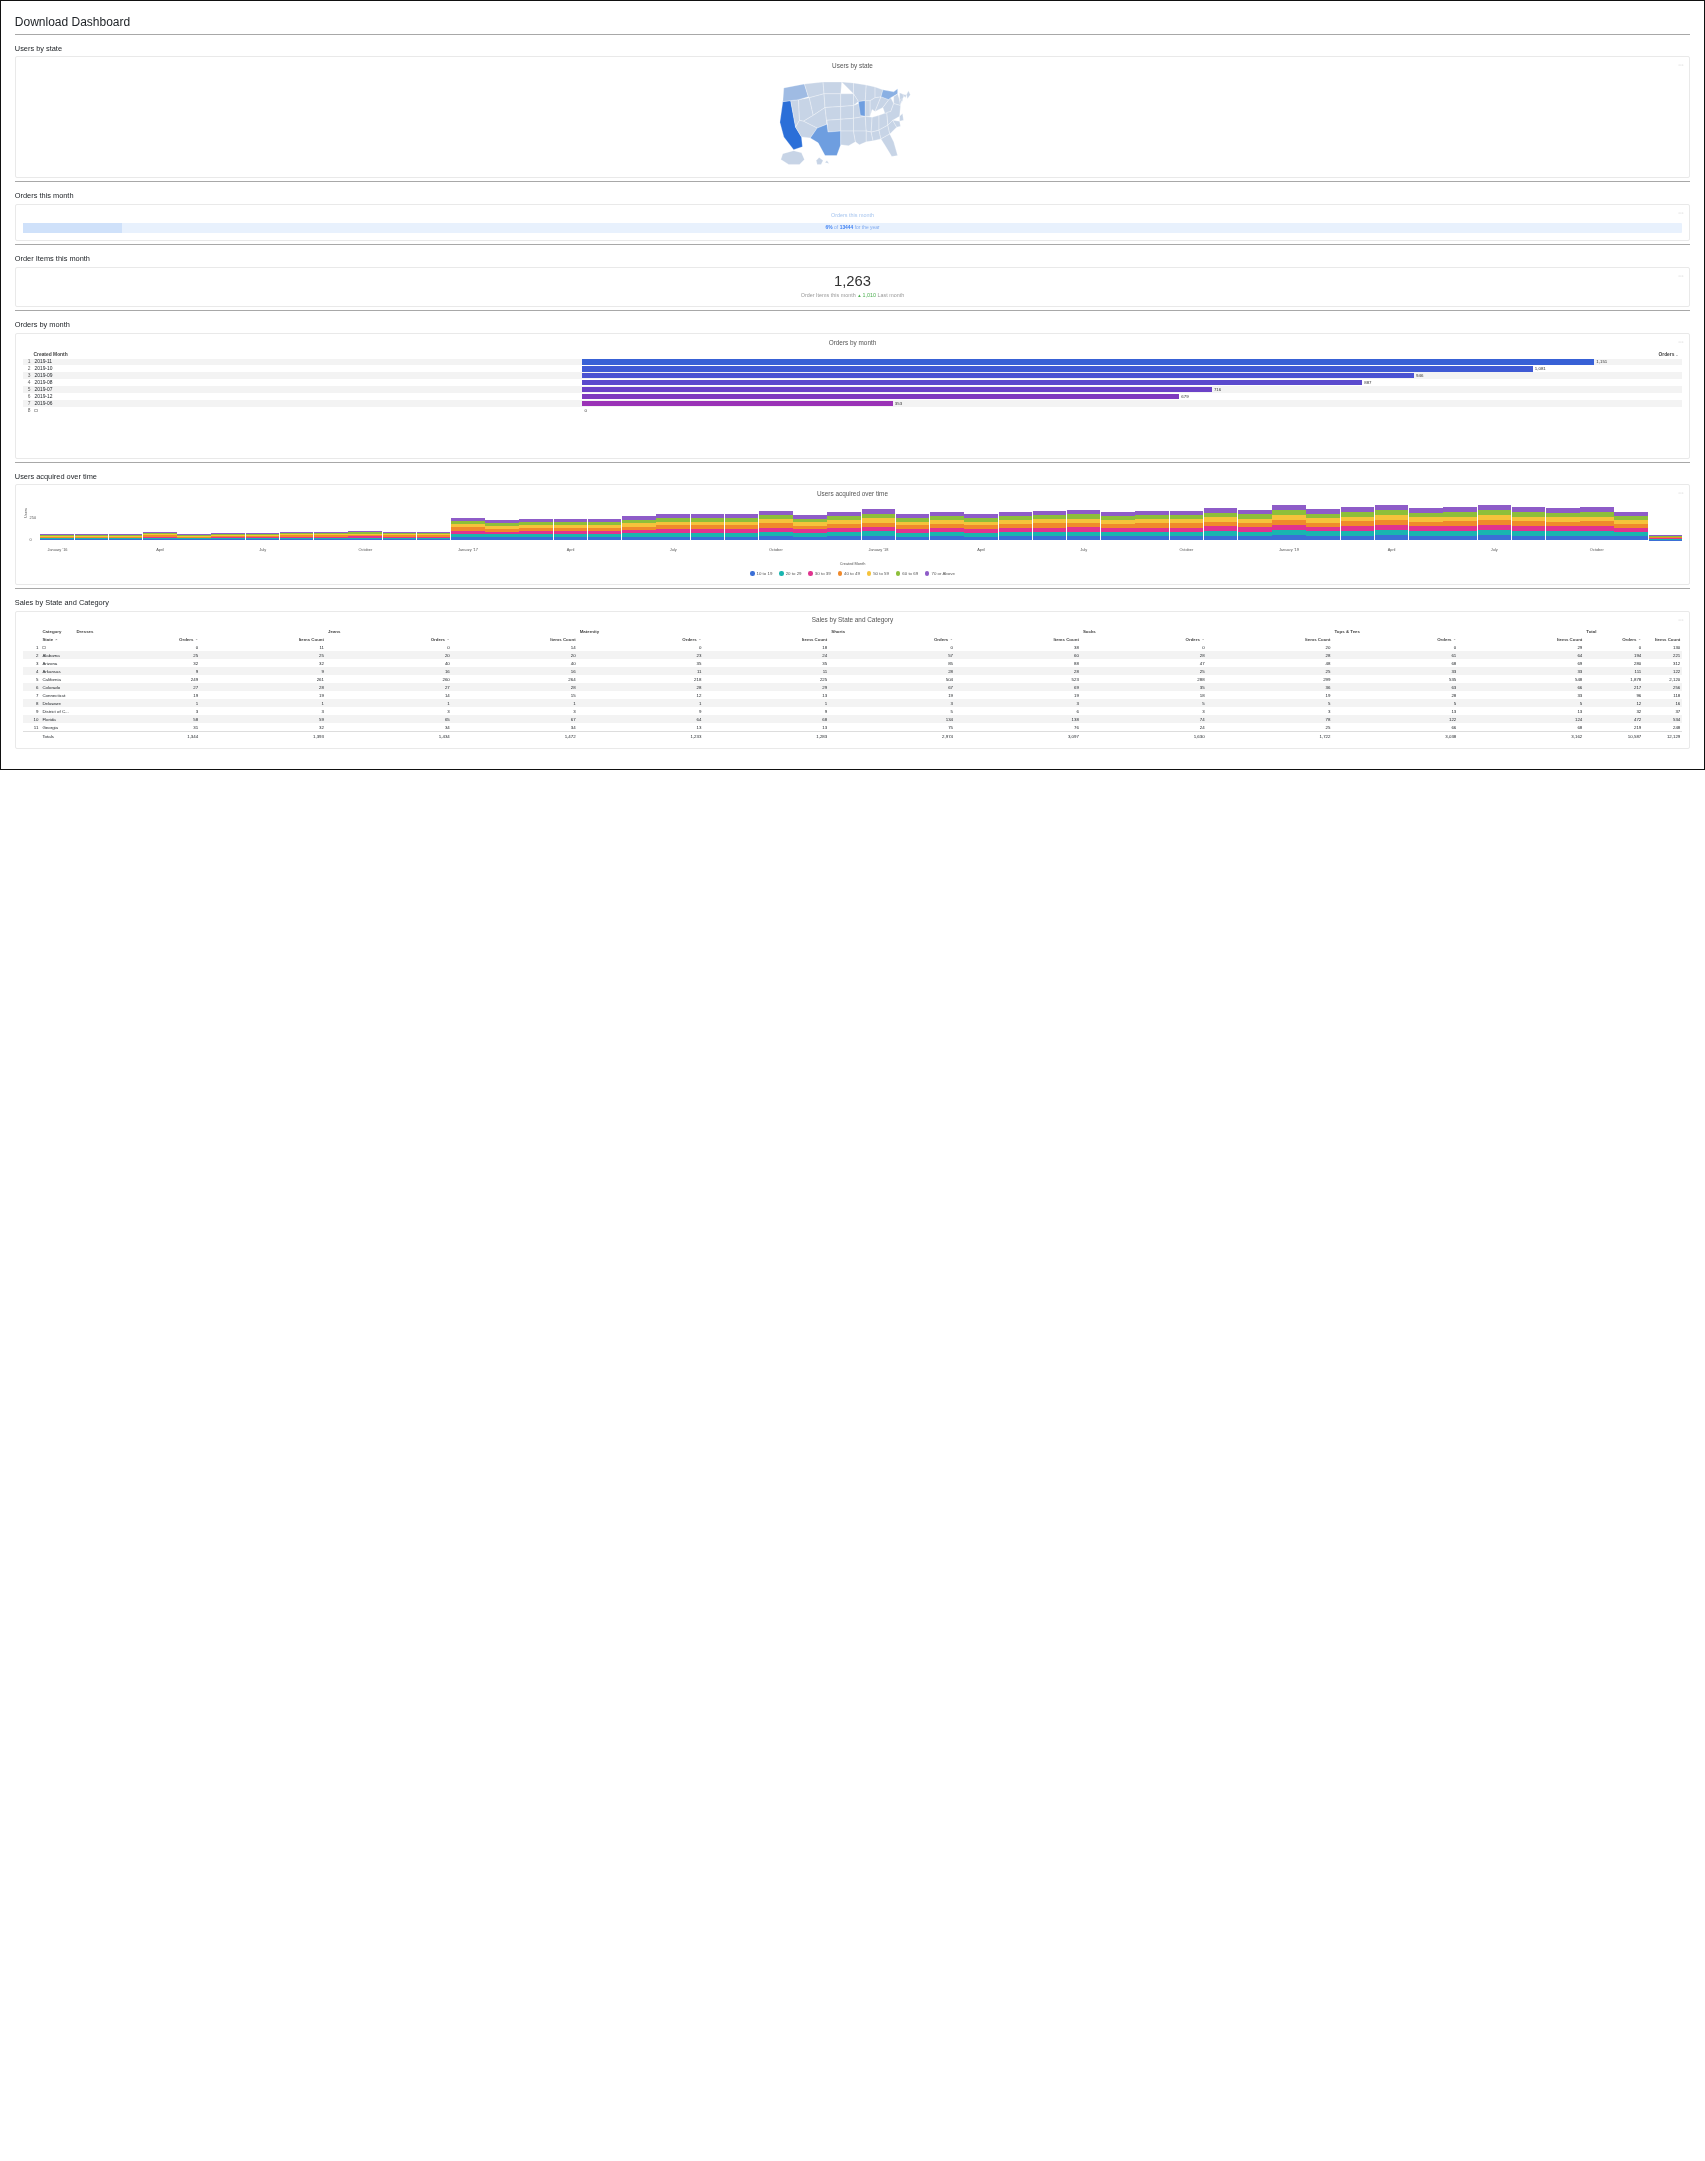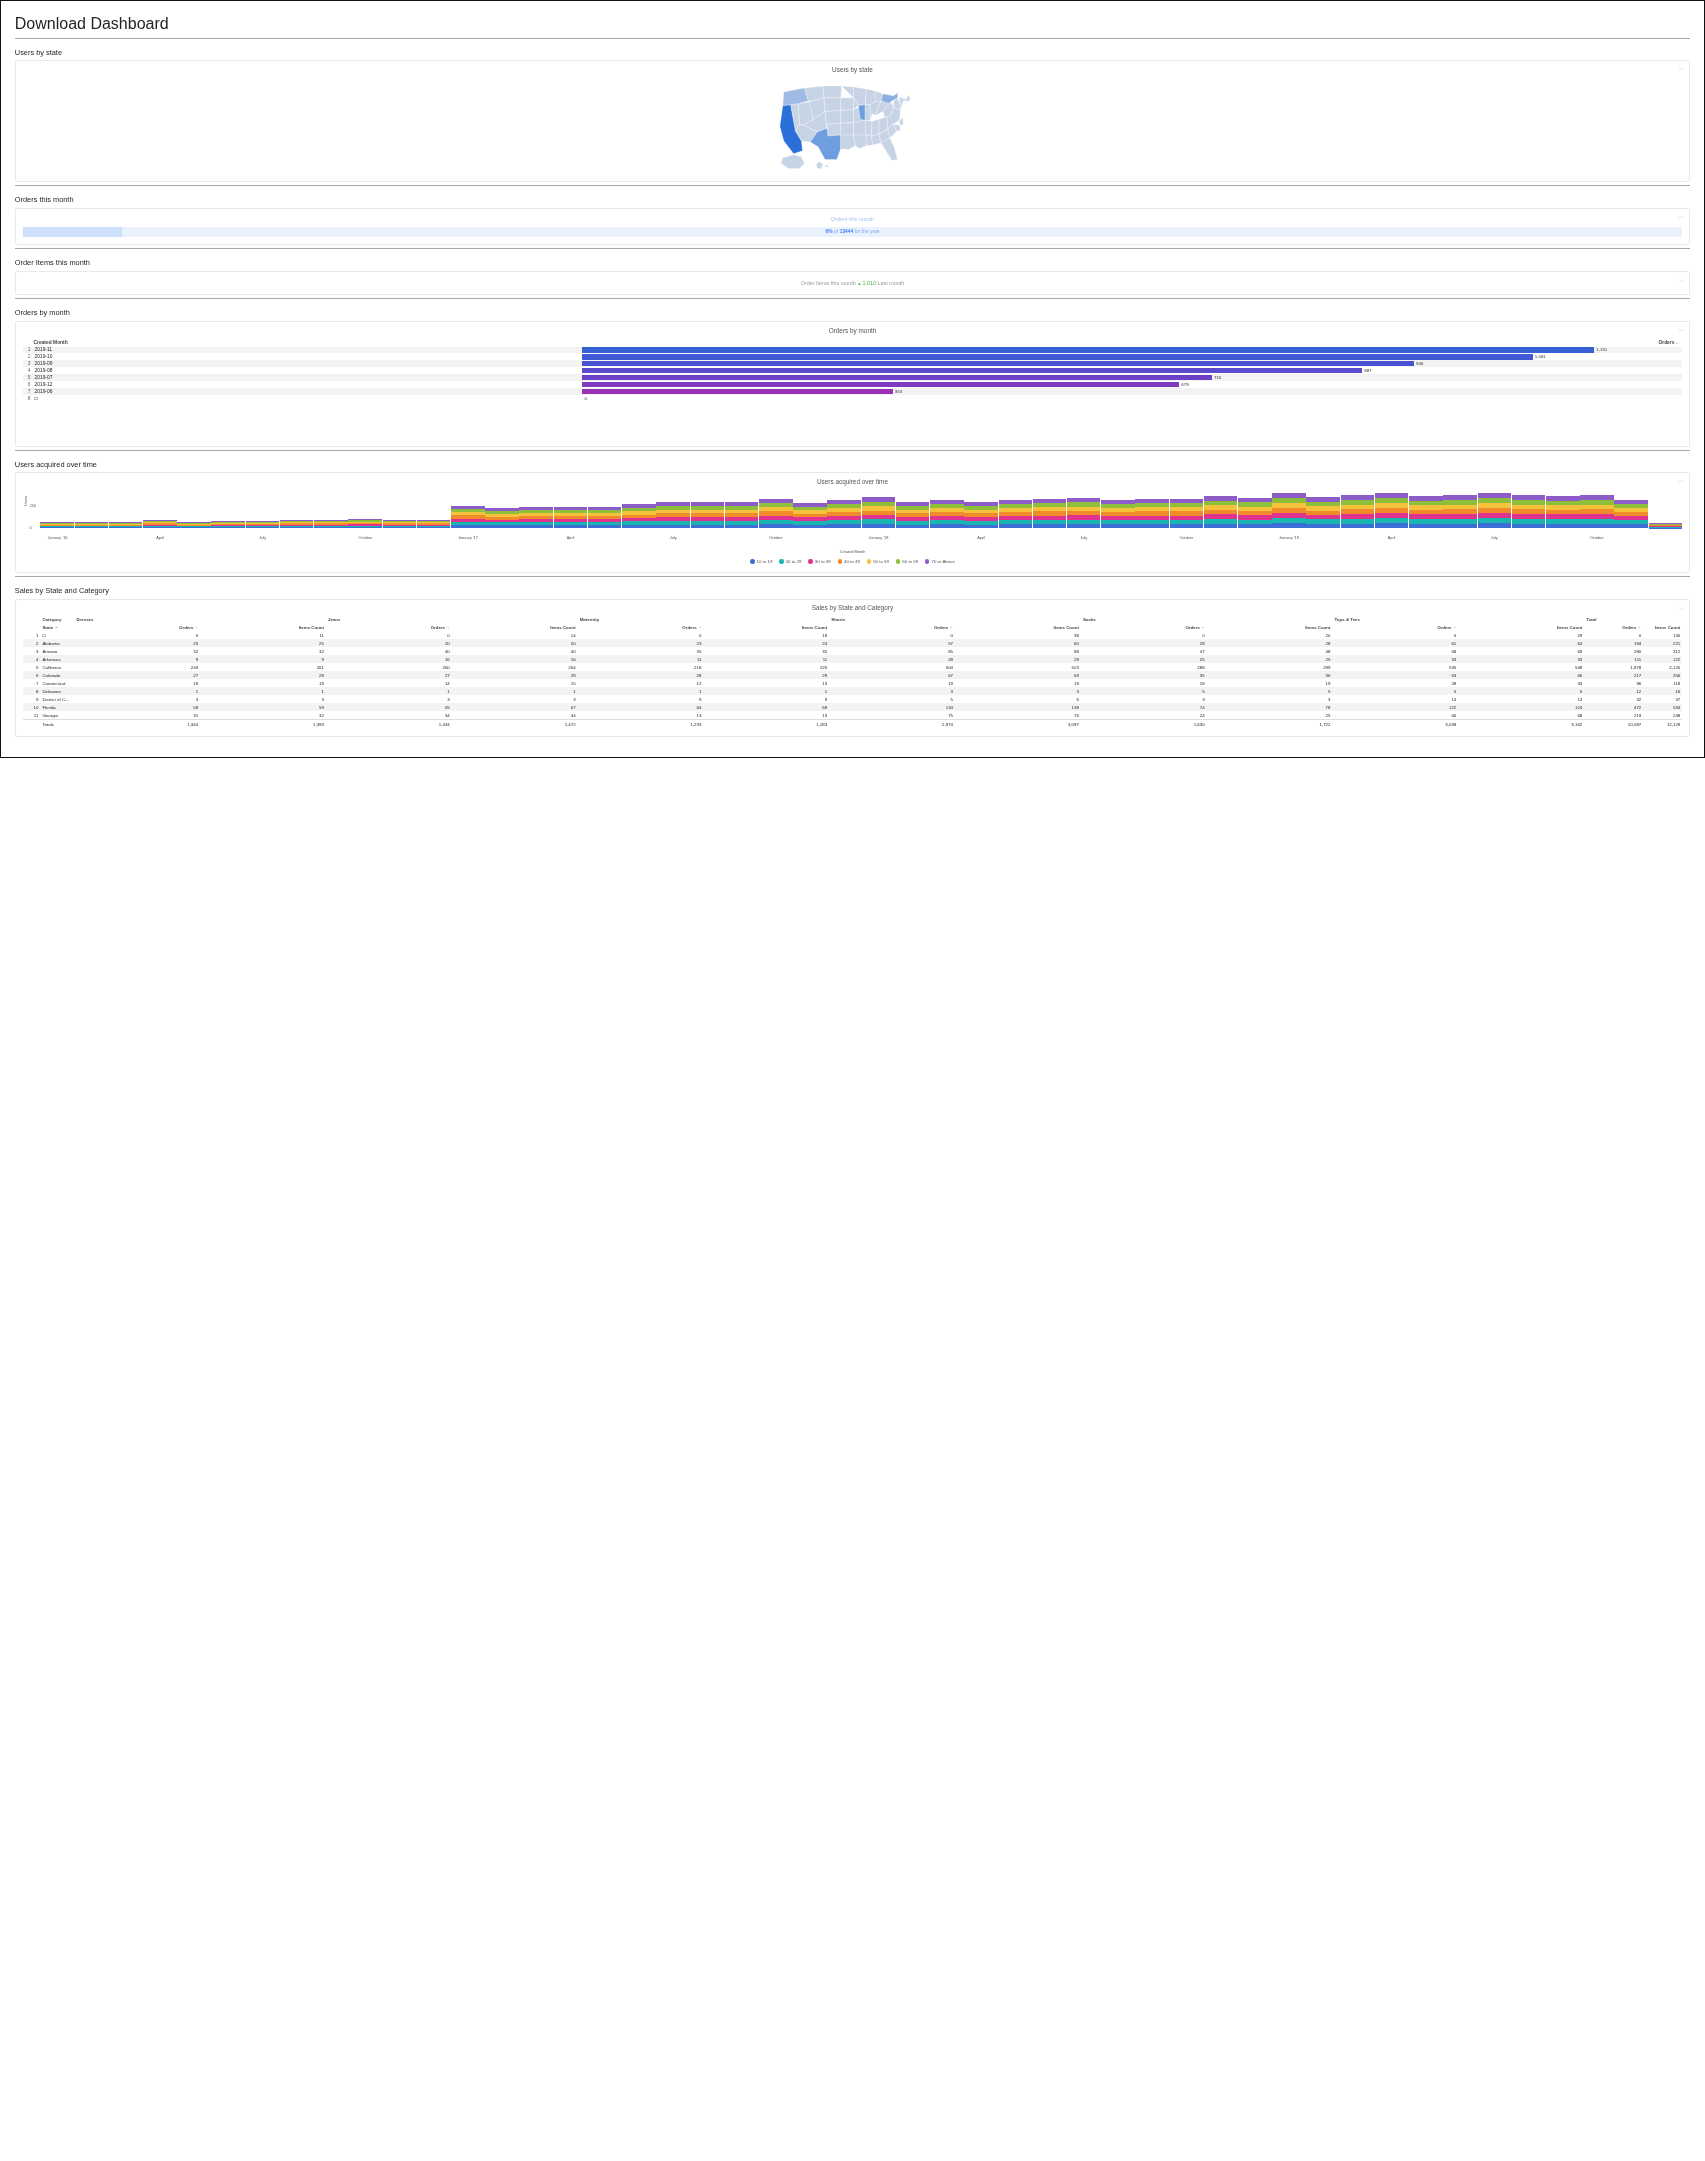--- a/index.html
+++ b/index.html
@@ -1,17 +1,17 @@
 <!DOCTYPE html>
 <html style="font-size:7.9px"><head>
 <meta charset="utf-8">
 <style>
   * { box-sizing: border-box; margin: 0; padding: 0; }
   body { font-family: -apple-system, "Helvetica Neue", Arial, sans-serif; background: #fff; color: #212529; padding: 13.8px 13.8px 19.7px 13.8px; border: 1.5px solid #111; }
-  .page-title { font-size: 16px; font-weight: 500; margin-bottom: 4.9px; }
+  .page-title { font-size: 12px; font-weight: 500; margin-bottom: 4.9px; }
   .hr { border: none; border-top: 0.5px solid #a8a8a8; margin: 3px 0 7.9px 0; }
   .section-title { font-size: 7.4px; font-weight: 400; margin: 8.9px 0 3.9px 0; }
   .tile { border: 0.5px solid #e9e9e9; border-radius: 2px; padding: 4.9px 6.9px 7.9px 6.9px; position: relative; }
   .tile-title { text-align: center; font-size: 6.4px; font-weight: 500; color: #555; margin-bottom: 3.9px; }
   .tile-menu { position: absolute; top: 3.9px; right: 4.9px; width: 5.9px; height: 5.9px; }
   .tile-menu svg { width: 5.9px; height: 5.9px; fill: #ccc; }
 
   
   .map-wrap { display: flex; justify-content: center; }
   .map-wrap svg { width: 157px; height: 96px; }
@@ -165,20 +165,21 @@
 </div>
 <hr class="hr">
 
 <div class="section-title">Order Items this month</div>
 <div class="tile">
   <div class="tile-menu"><svg viewBox="0 0 16 16">
         <circle cx="3" cy="8" r="1.4"></circle>
         <circle cx="8" cy="8" r="1.4"></circle>
         <circle cx="13" cy="8" r="1.4"></circle>
       </svg></div>
+  <div class="kpi-big-dark">1,263</div>
   <div class="kpi-sub">
     <span>Order Items this month </span>
     <span class="up">1,010</span>
     <span> Last month</span>
   </div>
 </div>
 <hr class="hr">
 
 <div class="section-title">Orders by month</div>
 <div class="tile obm-tile">

